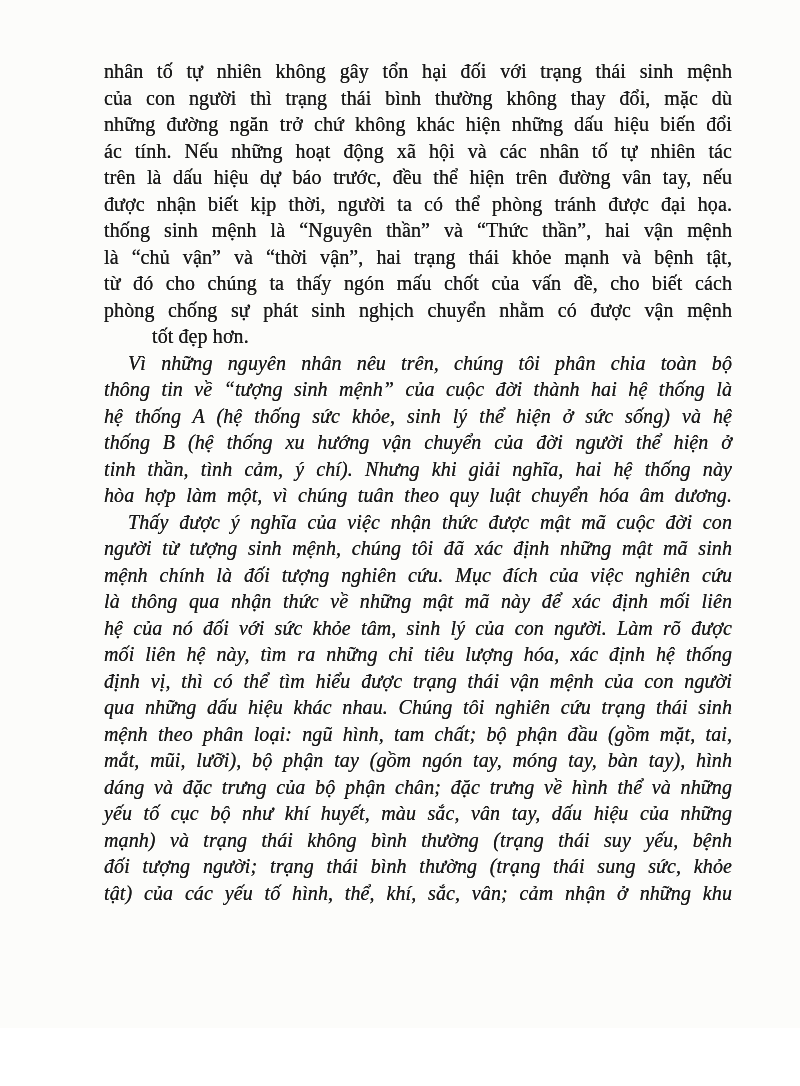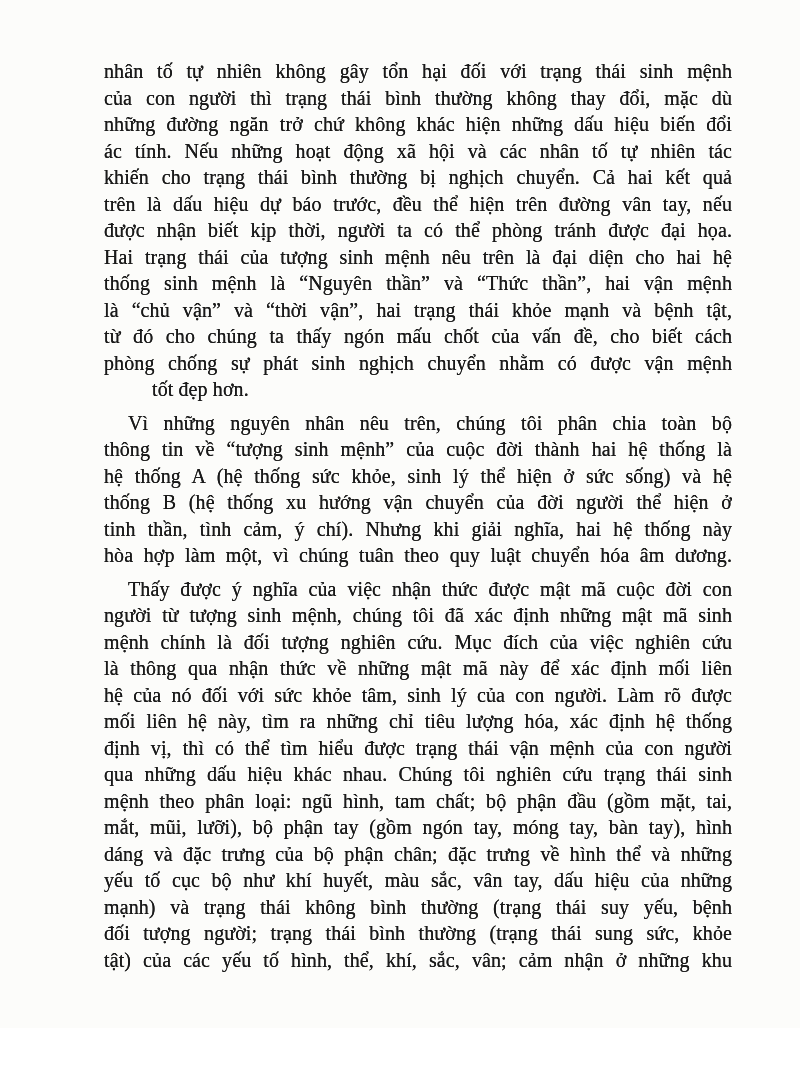--- a/index.html
+++ b/index.html
@@ -21,21 +21,22 @@
     color: #1a1a1a;
     overflow: hidden;
   }
   .text-column {
     position: absolute;
     left: 104px;
     top: 58px;
     width: 628px;
   }
   .paragraph + .paragraph {
-    margin-top: 7px;
+    margin-top: 0;
+    font-style: italic;
   }
   .line {
     font-size: 20px;
     line-height: 26.5px;
     text-align: justify;
     text-align-last: justify;
     letter-spacing: 0.1px;
     text-shadow: 0 0 0.5px currentColor;
     white-space: normal;
   }
@@ -98,24 +99,22 @@
 <body>
 
 <div class="page">
 
   <div class="text-column" id="text-column">
       <div class="paragraph">
         <div class="line">nhân tố tự nhiên không gây tổn hại đối với trạng thái sinh mệnh</div>
         <div class="line">của con người thì trạng thái bình thường không thay đổi, mặc dù</div>
         <div class="line">những đường ngăn trở chứ không khác hiện những dấu hiệu biến đổi</div>
         <div class="line">ác tính. Nếu những hoạt động xã hội và các nhân tố tự nhiên tác</div>
-        <div class="line">khiến cho trạng thái bình thường bị nghịch chuyển. Cả hai kết quả</div>
         <div class="line">trên là dấu hiệu dự báo trước, đều thể hiện trên đường vân tay, nếu</div>
         <div class="line">được nhận biết kịp thời, người ta có thể phòng tránh được đại họa.</div>
-        <div class="line">Hai trạng thái của tượng sinh mệnh nêu trên là đại diện cho hai hệ</div>
         <div class="line">thống sinh mệnh là “Nguyên thần” và “Thức thần”, hai vận mệnh</div>
         <div class="line">là “chủ vận” và “thời vận”, hai trạng thái khỏe mạnh và bệnh tật,</div>
         <div class="line">từ đó cho chúng ta thấy ngón mấu chốt của vấn đề, cho biết cách</div>
         <div class="line">phòng chống sự phát sinh nghịch chuyển nhằm có được vận mệnh</div>
         <div class="line short">tốt đẹp hơn.</div>
       </div>
       <div class="paragraph">
         <div class="line indent">Vì những nguyên nhân nêu trên, chúng tôi phân chia toàn bộ</div>
         <div class="line">thông tin về “tượng sinh mệnh” của cuộc đời thành hai hệ thống là</div>
         <div class="line">hệ thống A (hệ thống sức khỏe, sinh lý thể hiện ở sức sống) và hệ</div>

